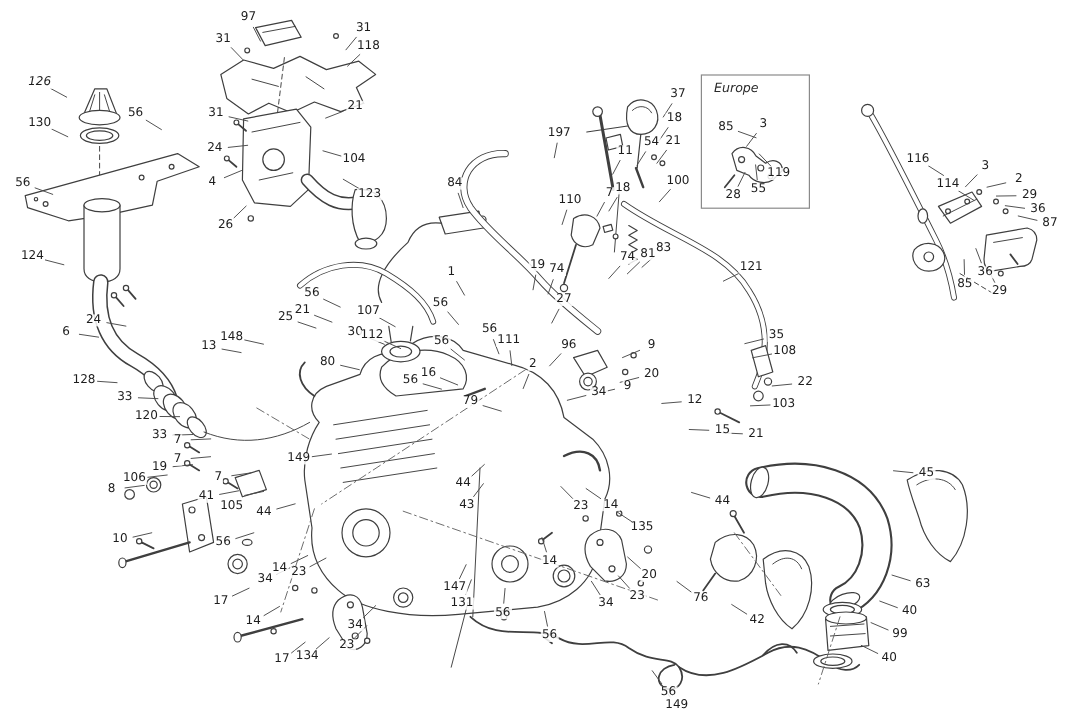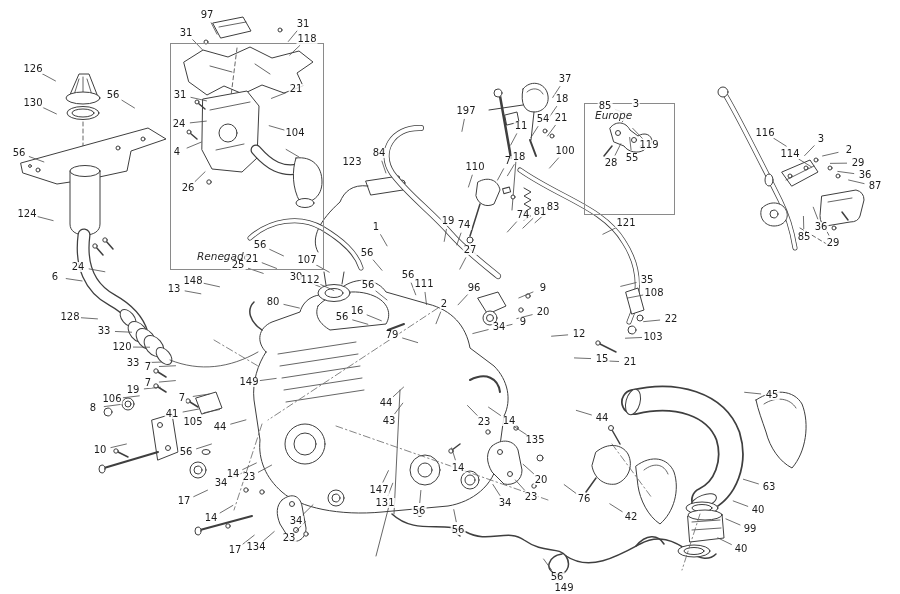--- a/index.html
+++ b/index.html
@@ -20,21 +20,21 @@
   .art .t11{stroke-width:11;}  .art .t85{stroke-width:8.5;stroke:#fff;}
   .art .t6{stroke-width:6;}    .art .t45{stroke-width:4.5;stroke:#fff;}
   .art .t5{stroke-width:5;}    .art .t35{stroke-width:3.5;stroke:#fff;}
   .art .t26{stroke-width:26;}  .art .t22{stroke-width:22.5;stroke:#fff;}
   #leaders line{stroke:#4a4a4a;stroke-width:.8;}
   .callout{
     position:absolute;transform:translate(-50%,-50%);
     font-size:10px;line-height:1;color:var(--label,#1d1d1d);
     background:rgba(255,255,255,.85);padding:0 1px;white-space:nowrap;
   }
-  .inset{position:absolute;border:1px solid var(--border,#8a8a8a);pointer-events:none;margin-top:41px;}
+  .inset{position:absolute;border:1px solid var(--border,#8a8a8a);pointer-events:none;}
   .inset-label{position:absolute;font-style:italic;font-size:10.5px;color:#2a2a2a;white-space:nowrap;background:rgba(255,255,255,.85);}
   .footer-code{
     position:absolute;left:8px;top:577px;border:1px solid #9a9a9a;
     font-size:8.5px;color:#222;padding:1px 3px;background:#fff;white-space:nowrap;
   }
   .harness-note{position:absolute;left:341px;top:557px;font-size:9.5px;color:#222;line-height:1.15;}
 </style>
 </head>
 <body>
 
@@ -390,27 +390,24 @@
       <line x1="761.094002749032" y1="393.9563638994289" x2="744.2392797248087" y2="392.2604552360009"></line>
       <line x1="576.0945489624083" y1="493.43725050955766" x2="563.8770337224938" y2="484.3977825875889"></line>
       <line x1="622.5392242140579" y1="511.88756379465457" x2="609.4634798176018" y2="503.57985496096825"></line>
       <line x1="758.8013445069994" y1="484.00248688111327" x2="743.0397860178166" y2="479.1315280629223"></line>
       <line x1="748.1135470979171" y1="506.4926109438287" x2="732.8344835219708" y2="500.7931037275503"></line>
       <line x1="740.3998770224304" y1="525.0944954250342" x2="725.5633233298228" y2="518.7480504907147"></line>
       <line x1="731.7344735608842" y1="544.6881852993066" x2="717.4150236095236" y2="537.6814864106798"></line>
     </svg>
 
 
-<div class="inset" style="left: 170px; top: 2px; width: 152px; height: 225px;">
-      <span class="inset-label" style="left: 26px; top: 206px;">Renegade</span>
-    </div>
     <div class="inset" style="left: 584px; top: 62px; width: 89px; height: 110px;">
       <span class="inset-label" style="left: 10px; top: 5px;">Europe</span>
     </div>
-    <span class="callout" style="left: 33px; top: 69px;">126</span>
+    <span class="callout" style="left: 33px; top: 69px; font-style: italic;">126</span>
     <span class="callout" style="left: 33px; top: 103px;">130</span>
     <span class="callout" style="left: 113px; top: 95px;">56</span>
     <span class="callout" style="left: 19px; top: 153px;">56</span>
     <span class="callout" style="left: 27px; top: 214px;">124</span>
     <span class="callout" style="left: 78px; top: 267px;">24</span>
     <span class="callout" style="left: 55px; top: 277px;">6</span>
     <span class="callout" style="left: 70px; top: 317px;">128</span>
     <span class="callout" style="left: 104px; top: 331px;">33</span>
     <span class="callout" style="left: 122px; top: 347px;">120</span>
     <span class="callout" style="left: 133px; top: 363px;">33</span>
@@ -419,21 +416,21 @@
     <span class="callout" style="left: 207px; top: 15px;">97</span>
     <span class="callout" style="left: 186px; top: 33px;">31</span>
     <span class="callout" style="left: 303px; top: 24px;">31</span>
     <span class="callout" style="left: 307px; top: 39px;">118</span>
     <span class="callout" style="left: 296px; top: 89px;">21</span>
     <span class="callout" style="left: 180px; top: 95px;">31</span>
     <span class="callout" style="left: 179px; top: 124px;">24</span>
     <span class="callout" style="left: 177px; top: 152px;">4</span>
     <span class="callout" style="left: 188px; top: 188px;">26</span>
     <span class="callout" style="left: 295px; top: 133px; text-align: center;">104</span>
-    <span class="callout" style="left: 308px; top: 162px; margin-left: 44px;">123</span>
+    <span class="callout" style="left: 308px; top: 162px;">123</span>
     <span class="callout" style="left: 379px; top: 153px;">84</span>
     <span class="callout" style="left: 376px; top: 227px;">1</span>
     <span class="callout" style="left: 466px; top: 111px;">197</span>
     <span class="callout" style="left: 521px; top: 126px;">11</span>
     <span class="callout" style="left: 565px; top: 79px;">37</span>
     <span class="callout" style="left: 562px; top: 99px;">18</span>
     <span class="callout" style="left: 543px; top: 119px;">54</span>
     <span class="callout" style="left: 561px; top: 118px;">21</span>
     <span class="callout" style="left: 565px; top: 151px;">100</span>
     <span class="callout" style="left: 519px; top: 157px;">18</span>

